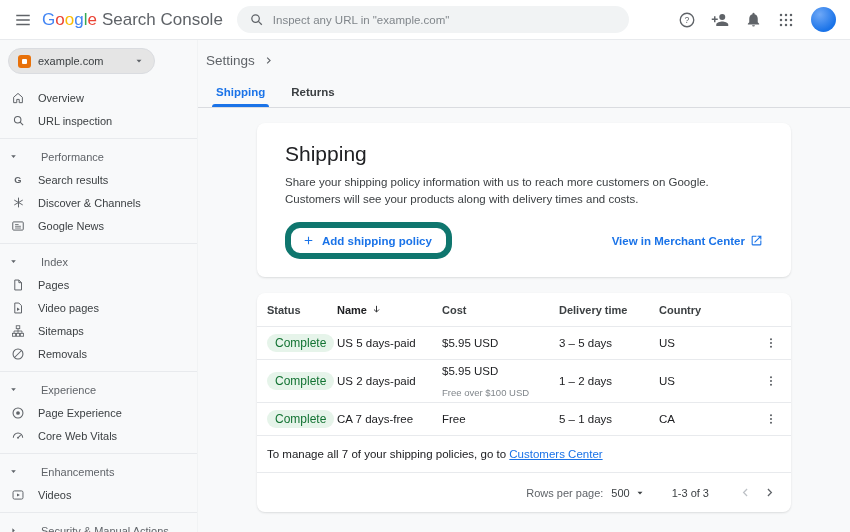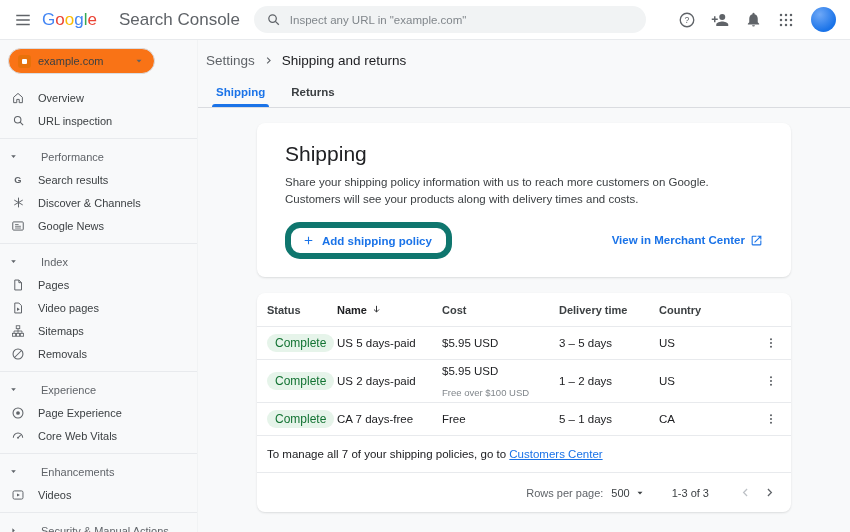--- a/index.html
+++ b/index.html
@@ -5,32 +5,32 @@
   *{box-sizing:border-box;margin:0;padding:0}
   html,body{width:850px;height:532px}
   body{font-family:"Liberation Sans","DejaVu Sans",sans-serif;background:#fff;color:#202124;overflow:hidden}
   .svgdefs{position:absolute;width:0;height:0;overflow:hidden}
   .app{width:850px;height:532px;display:flex;flex-direction:column}
 
   
   .topbar{height:40px;flex:0 0 40px;display:flex;align-items:center;padding:0 14px 0 10px;background:#fff;border-bottom:1px solid #e8eaed}
   .icon-btn{background:none;border:none;display:flex;align-items:center;justify-content:center;width:26px;height:26px;color:#5f6368;cursor:pointer;border-radius:50%}
   .logo{display:flex;align-items:baseline;margin-left:6px;font-size:17px;white-space:nowrap;cursor:pointer}
-  .logo .product{color:#5f6368;margin-left:22px}
+  .logo .product{color:#5f6368;margin-left:5px}
   .l-blue{color:#4285F4}.l-red{color:#EA4335}.l-yellow{color:#FBBC05}.l-green{color:#34A853}
   .searchbar{margin-left:14px;width:392px;height:27px;background:#f1f3f4;border-radius:14px;display:flex;align-items:center;padding:0 12px;gap:9px;color:#5f6368}
   .searchbar input{flex:1;border:none;background:transparent;outline:none;font-size:11.5px;color:#202124;font-family:inherit}
   .searchbar input::placeholder{color:#80868b}
   .topbar-right{margin-left:auto;display:flex;align-items:center;gap:7px}
   .avatar{width:25px;height:25px;border-radius:50%;background:radial-gradient(circle at 35% 30%,#6ea8f7,#1a73e8 70%);margin-left:5px;cursor:pointer;border:none}
 
   
   .shell{flex:1;display:flex;background:#f8f9fa;overflow:hidden}
   .sidebar{width:198px;flex:0 0 198px;padding-top:6px;overflow:hidden;border-right:1px solid #f1f3f4}
-  .prop-pill{margin:2px 0 12px 8px;width:147px;height:26px;border:1px solid #dadce0;background:#f97316;border-radius:13px;display:flex;align-items:center;gap:7px;padding:0 9px;cursor:pointer;font-family:inherit}
+  .prop-pill{margin:2px 0 12px 8px;width:147px;height:26px;border:1px solid #dadce0;background:#e5e5e5;border-radius:13px;display:flex;align-items:center;gap:7px;padding:0 9px;cursor:pointer;font-family:inherit}
   .prop-ic{width:13px;height:13px;border-radius:3px;background:#e8710a;position:relative;flex:0 0 13px}
   .prop-ic::after{content:"";position:absolute;left:4px;top:4px;right:4px;bottom:4px;background:#fff;border-radius:1px}
   .prop-label{font-size:11px;color:#3c4043;flex:1;text-align:left}
   .prop-caret{color:#5f6368;display:flex}
   .nav-item{height:23px;display:flex;align-items:center;gap:13px;padding-left:11px;font-size:11px;color:#3c4043;cursor:pointer}
   .nav-item .nicon{width:14px;display:flex;justify-content:center;color:#5f6368}
   .nav-section{height:23px;display:flex;align-items:center;gap:22px;padding-left:8px;font-size:11px;color:#5f6368;cursor:pointer}
   .nav-section .scaret{display:flex;color:#5f6368}
   .nav-divider{border-top:1px solid #e8eaed;margin:6px 0}
 
@@ -44,21 +44,21 @@
   .tab{padding:5px 12px 9px;font-size:11.5px;font-weight:bold;color:#3c4043;position:relative;cursor:pointer;background:none;border:none;font-family:inherit}
   .tab.active{color:#1a73e8}
   .tab.active::after{content:"";position:absolute;left:8px;right:8px;bottom:0;height:3px;background:#1a73e8;border-radius:3px 3px 0 0}
   .content{flex:1;overflow:hidden;padding:15px 0;display:flex;flex-direction:column;align-items:center}
   .card{width:534px;background:#fff;border-radius:8px;box-shadow:0 1px 2px rgba(60,64,67,.15)}
   .card-intro{padding:19px 28px 18px}
   .card-title{font-size:21px;font-weight:400;color:#202124}
   .card-desc{margin-top:8px;font-size:11.5px;line-height:1.45;color:#3c4043;max-width:452px}
   .card-actions{margin-top:15px;display:flex;align-items:center;justify-content:space-between}
   .add-btn{display:flex;align-items:center;gap:7px;border:6px solid #0f766e;background:#fff;color:#1a73e8;font-size:11.5px;font-weight:bold;padding:6px 14px 6px 11px;border-radius:15px;cursor:pointer;font-family:inherit}
-  .mc-link{display:flex;gap:5px;color:#1a73e8;font-size:11.5px;font-weight:bold;cursor:pointer;text-decoration:none;background:none;border:none;font-family:inherit}
+  .mc-link{display:flex;align-items:center;gap:5px;color:#1a73e8;font-size:11.5px;font-weight:bold;cursor:pointer;text-decoration:none;background:none;border:none;font-family:inherit}
 
   
   .card-table{margin-top:16px}
   .thead,.trow{display:grid;grid-template-columns:70px 105px 117px 100px 1fr 40px;align-items:center;padding-left:10px}
   .thead{height:33px;font-size:11px;font-weight:bold;color:#3c4043}
   .th-name{display:flex;align-items:center;gap:4px;cursor:pointer;color:#202124}
   .trow{border-top:1px solid #e8eaed;min-height:33px;font-size:11.5px;color:#202124}
   .trow.tall{min-height:43px}
   .badge{display:inline-block;background:#e6f4ea;color:#137333;font-size:12px;padding:2px 8px;border-radius:10px}
   .cost-note{font-size:9.5px;color:#80868b;margin-top:10px}
@@ -398,21 +398,20 @@
 
     <main class="main">
 
       <div class="breadcrumb">
         <span class="bc-parent">Settings</span>
         <span class="bc-sep">
             <svg width="13" height="13">
               <use href="#i-chev-right"></use>
             </svg>
           </span>
-        <span class="bc-current">Shipping and returns</span>
       </div>
 
       <div class="tabs">
         <button class="tab active">Shipping</button>
         <button class="tab">Returns</button>
       </div>
 
       <div class="content">
 
         <section class="card card-intro">

